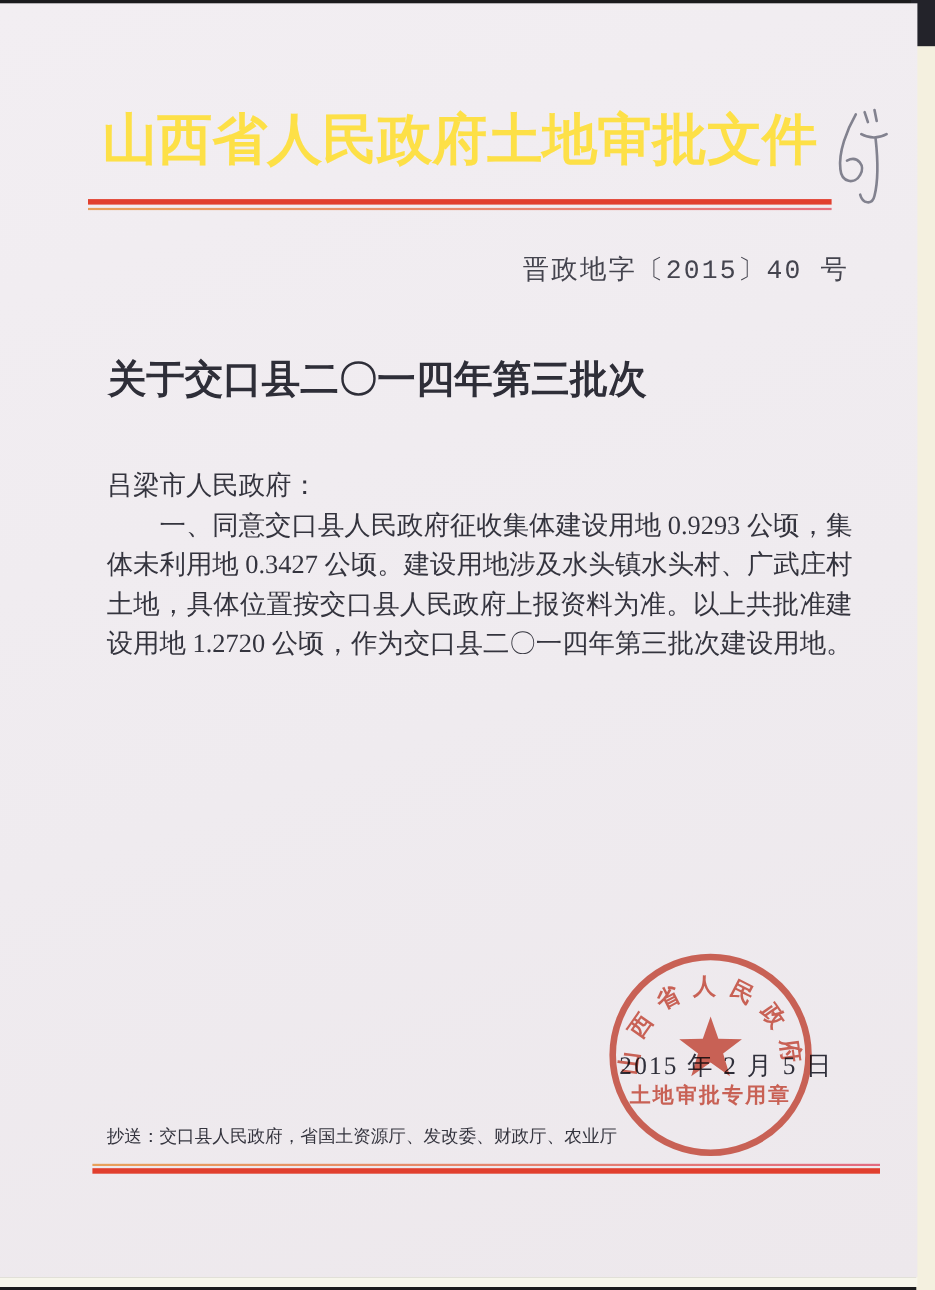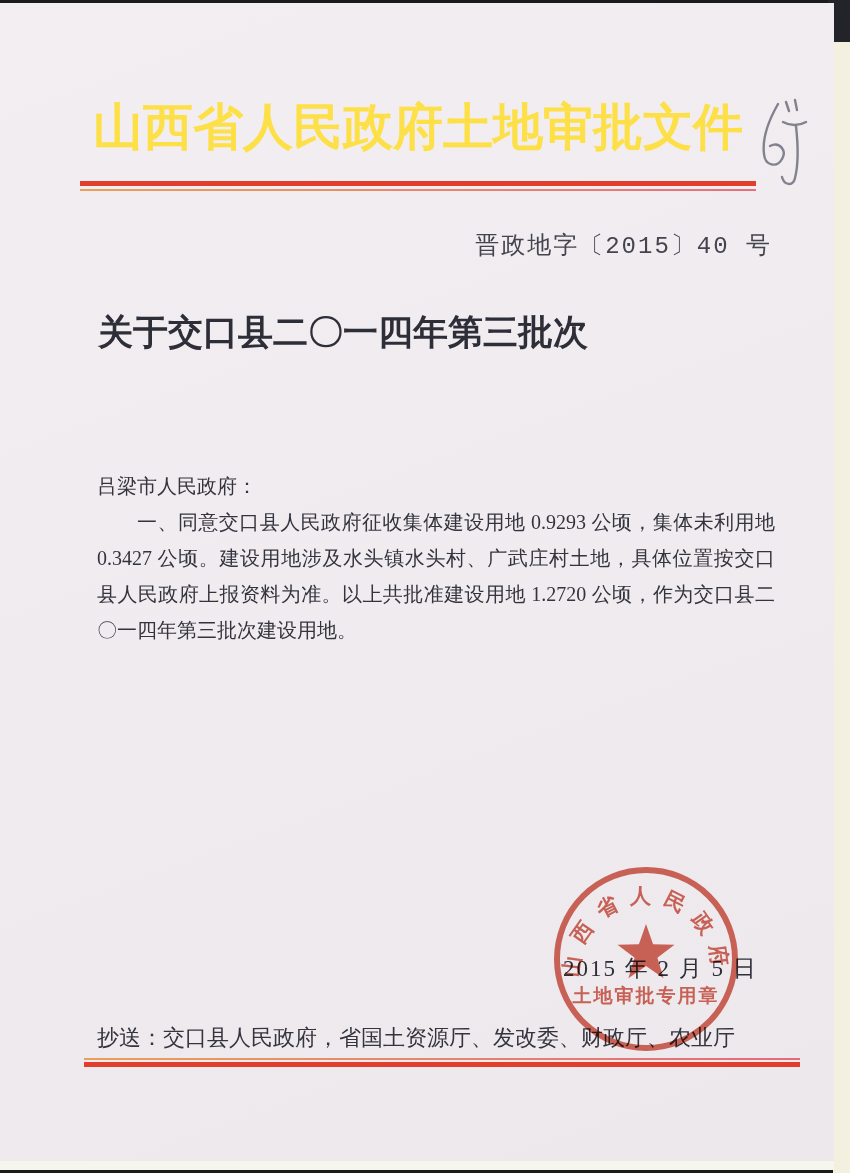--- a/index.html
+++ b/index.html
@@ -33,40 +33,39 @@
     font-size: 50px; font-weight: bold; color: #fde047;
     letter-spacing: 0px; white-space: nowrap;
   }
   .rule-top-thick  { position: absolute; left: 80px; top: 181px; width: 676px; height: 5px; background: #e13f2e; }
   .rule-top-thin   { position: absolute; left: 80px; top: 189px; width: 676px; height: 2px; background: linear-gradient(90deg,#e8a05a,#e5707e); }
   .doc-number {
     position: absolute; left: 0; top: 229px; width: 772px;
     text-align: right; font-size: 24px; letter-spacing: 2px; color: #44444e; font-family: Liberation Mono, monospace;
   }
   .doc-title {
-    position: absolute; left: 0; top: 310px; width: 686px;
+    position: absolute; left: 0; top: 322px; width: 686px;
     text-align: center; font-size: 35px; font-weight: bold;
     line-height: 46px; color: #2e2e38;
   }
   .body-text {
     position: absolute; left: 97px; top: 424px; width: 678px;
-    font-size: 20px; line-height: 36px; color: #34343e;
+    font-size: 24px; line-height: 36px; color: #34343e;
     text-align: justify;
-    margin-top: 44px;
   }
   .body-text p { text-indent: 2em; }
   .body-text p.salutation { text-indent: 0; }
   .date-line {
     position: absolute; left: 563px; top: 953px;
     font-size: 23px; letter-spacing: 2px; color: #2f2f3a;
     white-space: nowrap; z-index: 2;
   }
   .cc-line {
     position: absolute; left: 97px; top: 1023px;
-    font-size: 22px; color: #34343e; white-space: nowrap; z-index: 2;
+    font-size: 16px; color: #34343e; white-space: nowrap; z-index: 2;
   }
   .rule-bottom-thin  { position: absolute; left: 84px; top: 1058px; width: 716px; height: 2px; background: linear-gradient(90deg,#e8a05a,#e26a80); z-index: 2; }
   .rule-bottom-thick { position: absolute; left: 84px; top: 1062px; width: 716px; height: 5px; background: #e13f2e; z-index: 2; }
   .seal {
     position: absolute; left: 549px; top: 866px; width: 194px; height: 188px;
     mix-blend-mode: multiply; z-index: 3;
   }
   .handwritten {
     position: absolute; left: 752px; top: 98px; width: 62px; height: 96px;
   }

